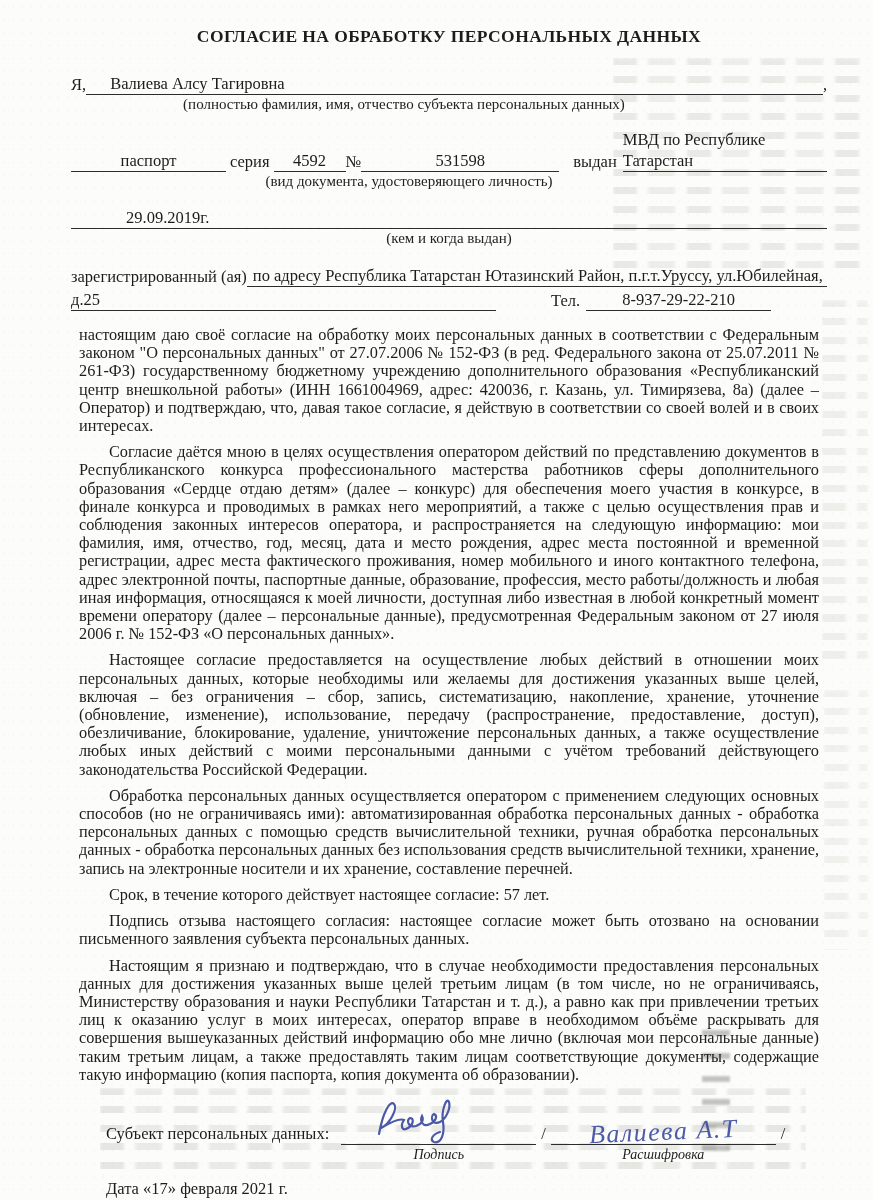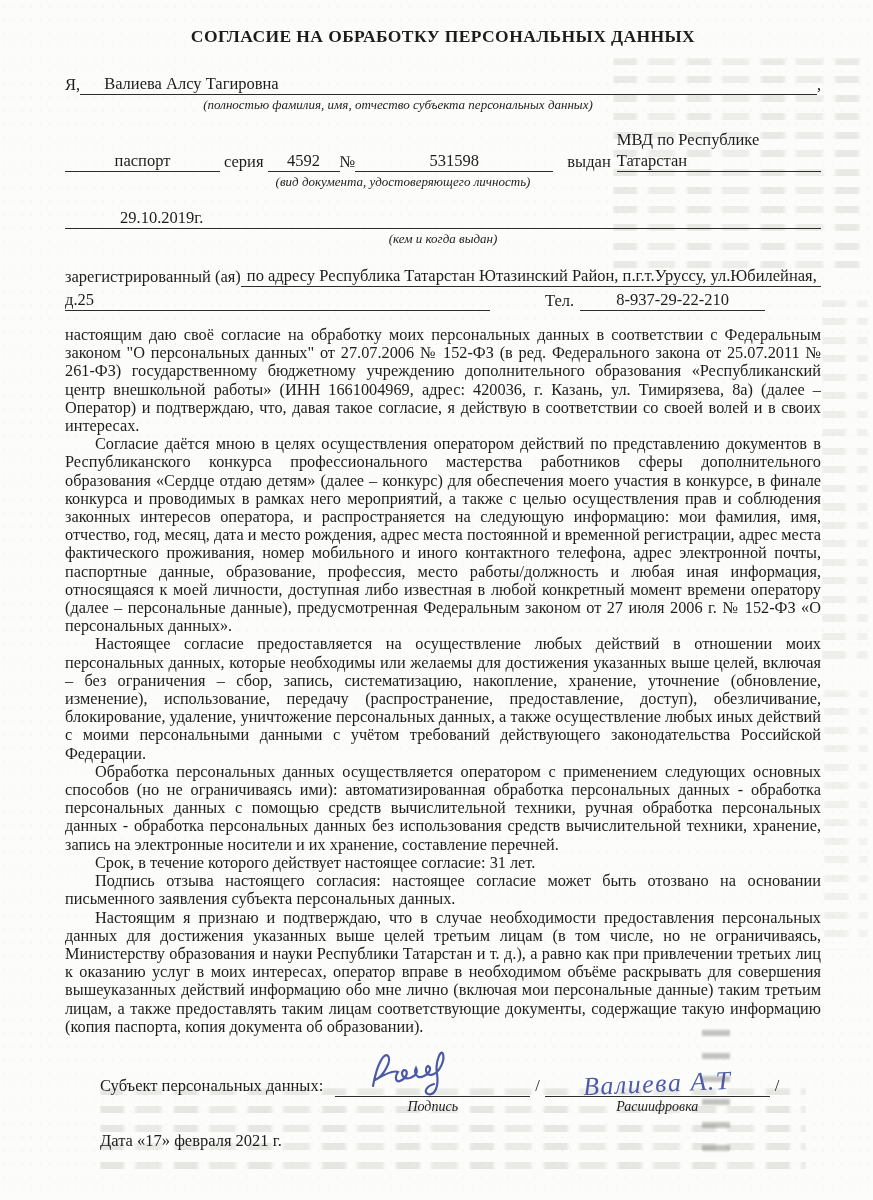--- a/index.html
+++ b/index.html
@@ -8,40 +8,40 @@
     width:873px;height:1200px;
     margin:0 auto;
     background:#fcfcfa;
     background-image:radial-gradient(rgba(60,60,50,0.028) 1px, transparent 1px);
     background-size:9px 13px;
     font-family:"Liberation Serif", serif;
     color:#1c1c1c;
     overflow:hidden;
     box-sizing:border-box;
   }
-  .content{position:absolute;left:65px;top:26px;width:756px;}
+  .content{position:absolute;left:71px;top:26px;width:756px;}
   .doc-title{
     margin:0 0 26px 0;
     text-align:center;
     font-size:17.5px;font-weight:bold;
     letter-spacing:.4px;
   }
   .frow{display:flex;align-items:flex-end;font-size:16.5px;line-height:21px;}
   .blank{border-bottom:1.5px solid #2c2c2c;}
   .fillval{white-space:nowrap;}
   .lbl{white-space:nowrap;}
   .caption{
-    text-align:center;font-style:italic;font-size:13px;
+    text-align:center;font-size:15px;
     line-height:15px;margin:2px 40px 0 40px;color:#222;
   }
   .sp{margin:0 4px;}
   .seg-c{display:flex;justify-content:center;}
   .body-text{margin-top:15px;}
   .body-text p{
-    margin:0;font-size:16.3px;line-height:18.2px;
+    margin:8px;font-size:16.3px;line-height:18.2px;
     text-align:justify;text-indent:30px;
   }
   .body-text p.first{text-indent:0;}
   .sigrow{display:flex;align-items:flex-end;margin-top:16px;padding-left:35px;font-size:16.5px;text-align:center;}
   .sig-label{padding-bottom:21px;white-space:nowrap;}
   .slash{padding-bottom:21px;margin:0 5px;}
   .sigcol{display:inline-flex;flex-direction:column;align-items:center;}
   .sigline{
     border-bottom:1.5px solid #2c2c2c;
     position:relative;height:44px;width:100%;
@@ -116,21 +116,21 @@
       </span>
       <span class="lbl" style="margin:0 6px 0 14px;">выдан</span>
       <span class="blank seg-c" style="flex:1;">
         <span>МВД по Республике Татарстан</span>
       </span>
     </div>
     <div class="caption" style="margin-right:120px;">(вид документа, удостоверяющего личность)</div>
 
     <div class="frow" style="margin-top:18px;">
       <span class="blank" style="flex:1;padding-left:55px;">
-        <span>29.10.2019г.</span>
+        <span>29.09.2019г.</span>
       </span>
     </div>
     <div class="caption">(кем и когда выдан)</div>
 
     <div class="frow" style="margin-top:19px;">
       <span class="lbl">зарегистрированный (ая)</span>
       <span class="blank" style="flex:1;padding-left:6px;">
         <span>по адресу Республика Татарстан Ютазинский Район, п.г.т.Уруссу, ул.Юбилейная,</span>
       </span>
     </div>
@@ -142,21 +142,21 @@
       <span class="blank seg-c" style="width:185px;align-items:center;">
         <span>8-937-29-22-210</span>
       </span>
     </div>
 
     <div class="body-text">
       <p class="first">настоящим даю своё согласие на обработку моих персональных данных в соответствии с Федеральным законом "О персональных данных" от 27.07.2006 № 152-ФЗ (в ред. Федерального закона от 25.07.2011 № 261-ФЗ) государственному бюджетному учреждению дополнительного образования «Республиканский центр внешкольной работы» (ИНН 1661004969, адрес: 420036, г. Казань, ул. Тимирязева, 8а) (далее – Оператор) и подтверждаю, что, давая такое согласие, я действую в соответствии со своей волей и в своих интересах.</p>
       <p>Согласие даётся мною в целях осуществления оператором действий по представлению документов в Республиканского конкурса профессионального мастерства работников сферы дополнительного образования «Сердце отдаю детям» (далее – конкурс) для обеспечения моего участия в конкурсе, в финале конкурса и проводимых в рамках него мероприятий, а также с целью осуществления прав и соблюдения законных интересов оператора, и распространяется на следующую информацию: мои фамилия, имя, отчество, год, месяц, дата и место рождения, адрес места постоянной и временной регистрации, адрес места фактического проживания, номер мобильного и иного контактного телефона, адрес электронной почты, паспортные данные, образование, профессия, место работы/должность и любая иная информация, относящаяся к моей личности, доступная либо известная в любой конкретный момент времени оператору (далее – персональные данные), предусмотренная Федеральным законом от 27 июля 2006 г. № 152-ФЗ «О персональных данных».</p>
       <p>Настоящее согласие предоставляется на осуществление любых действий в отношении моих персональных данных, которые необходимы или желаемы для достижения указанных выше целей, включая – без ограничения – сбор, запись, систематизацию, накопление, хранение, уточнение (обновление, изменение), использование, передачу (распространение, предоставление, доступ), обезличивание, блокирование, удаление, уничтожение персональных данных, а также осуществление любых иных действий с моими персональными данными с учётом требований действующего законодательства Российской Федерации.</p>
       <p>Обработка персональных данных осуществляется оператором с применением следующих основных способов (но не ограничиваясь ими): автоматизированная обработка персональных данных - обработка персональных данных с помощью средств вычислительной техники, ручная обработка персональных данных - обработка персональных данных без использования средств вычислительной техники, хранение, запись на электронные носители и их хранение, составление перечней.</p>
-      <p>Срок, в течение которого действует настоящее согласие: 31 лет.</p>
+      <p>Срок, в течение которого действует настоящее согласие: 57 лет.</p>
       <p>Подпись отзыва настоящего согласия: настоящее согласие может быть отозвано на основании письменного заявления субъекта персональных данных.</p>
       <p>Настоящим я признаю и подтверждаю, что в случае необходимости предоставления персональных данных для достижения указанных выше целей третьим лицам (в том числе, но не ограничиваясь, Министерству образования и науки Республики Татарстан и т. д.), а равно как при привлечении третьих лиц к оказанию услуг в моих интересах,  оператор вправе в необходимом объёме раскрывать для совершения вышеуказанных действий информацию обо мне лично (включая мои персональные данные) таким третьим лицам, а также предоставлять таким лицам соответствующие документы, содержащие такую информацию (копия паспорта, копия документа об образовании).</p>
     </div>
 
     <div class="sigrow">
       <span class="sig-label">Субъект персональных данных:</span>
       <span class="sigcol sig1">
         <span class="sigline">
           <svg class="handwriting-svg" width="135" height="56" viewBox="0 0 135 56">
             <path d="M10 42 C14 20 21 8 25 12 C29 16 21 32 12 36 C22 30 31 26 35 28 C31 34 33 40 39 36 C45 32 45 26 41 26 C37 28 39 36 47 34 C53 32 55 28 53 24 C51 28 53 36 61 32 C67 29 69 24 65 22 C61 24 63 34 71 30 C77 27 82 16 80 10 C78 4 72 18 74 30 C76 42 72 52 65 50 C60 48 64 42 71 40" stroke="#3c4ba0" fill="none" stroke-width="2.2" stroke-linecap="round" opacity="0.92"></path>

